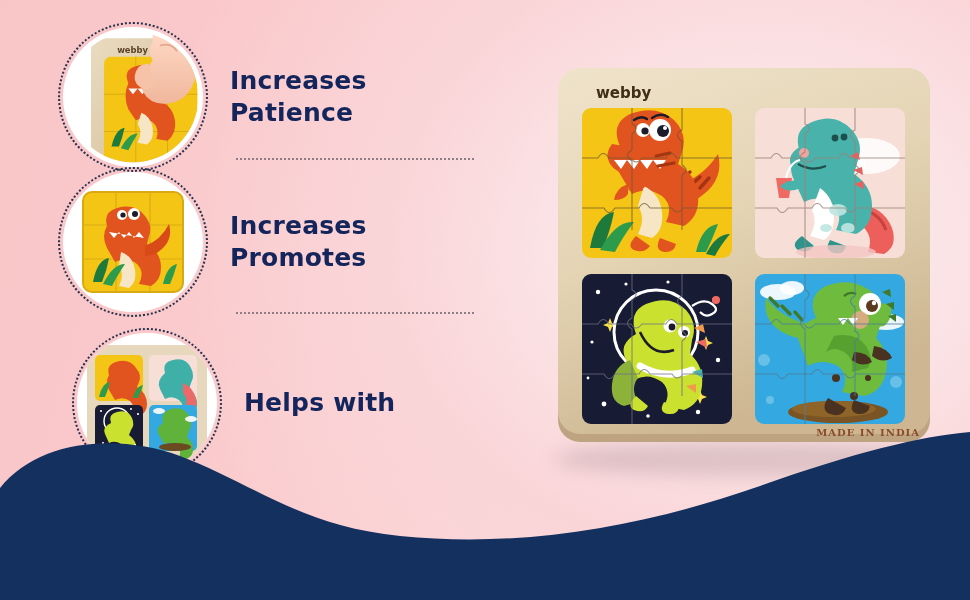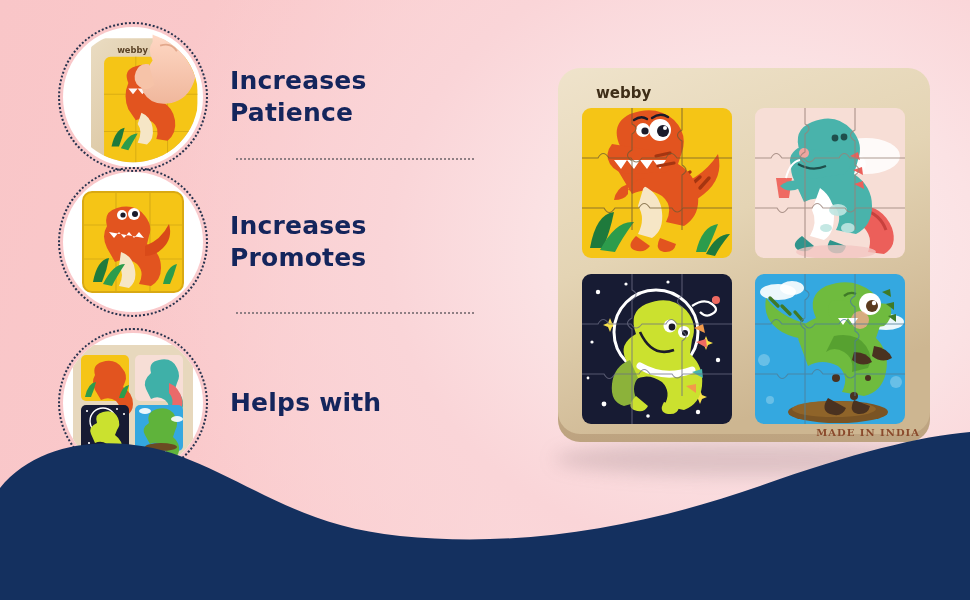--- a/index.html
+++ b/index.html
@@ -15,21 +15,21 @@
   }
 
   
   .wave{position:absolute;left:0;bottom:0;width:970px;height:190px;}
 
   
   .features{position:absolute;left:0;top:0;width:500px;height:470px;}
   .frow{position:absolute;display:flex;align-items:center;}
   .frow.r1{left:58px;top:22px;}
   .frow.r2{left:58px;top:167px;}
-  .frow.r3{left:58px;top:328px;}
+  .frow.r3{left:72px;top:328px;}
 
   .bubble{position:relative;width:150px;height:150px;flex:0 0 150px;}
   .bubble .ring{position:absolute;inset:0;border-radius:50%;
      border:2px dotted #28324d;box-sizing:border-box;}
   .bubble .disc{position:absolute;left:5px;top:5px;width:140px;height:140px;
      border-radius:50%;background:#ffffff;overflow:hidden;}
   .bubble .inner{position:absolute;inset:0;display:flex;align-items:center;justify-content:center;}
 
   .ftext{margin-left:22px;color:#14255c;
      font-family:"DejaVu Sans", sans-serif;font-weight:bold;

